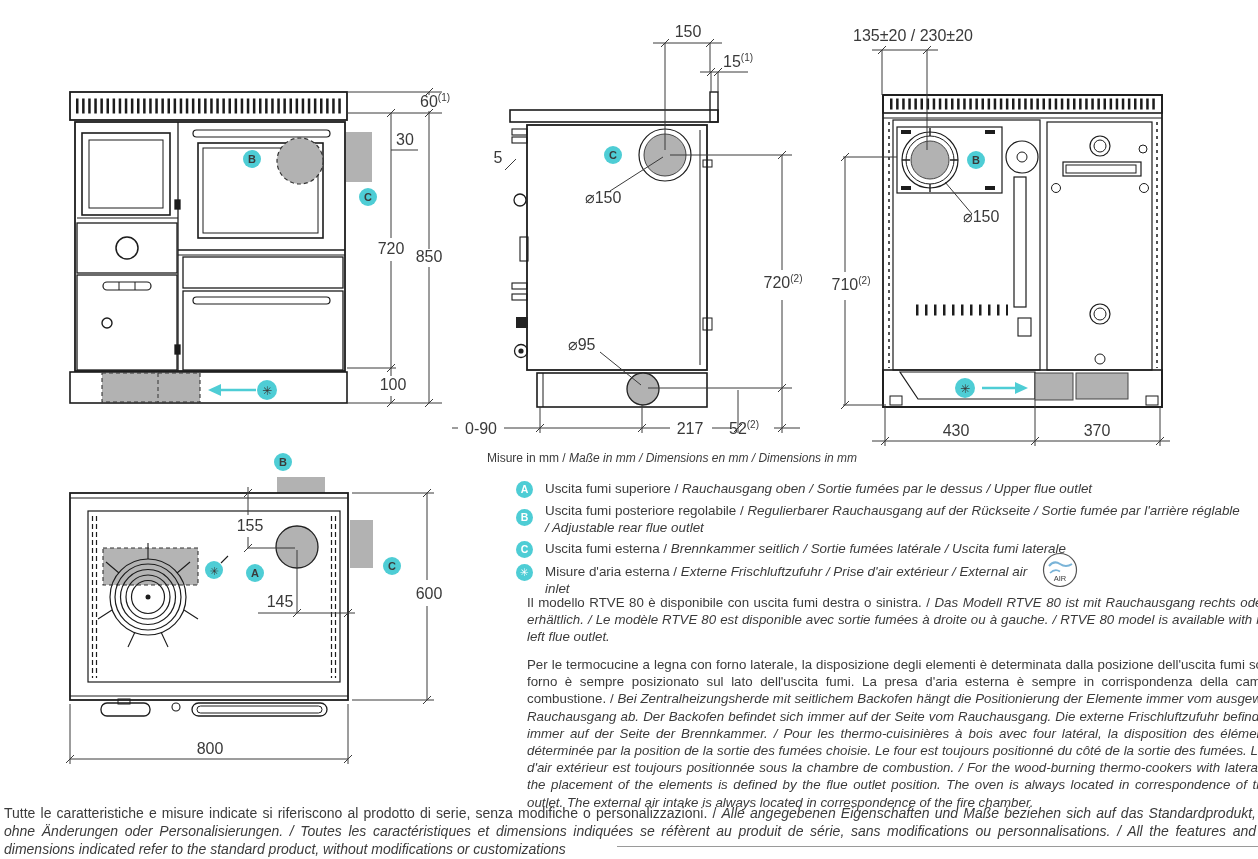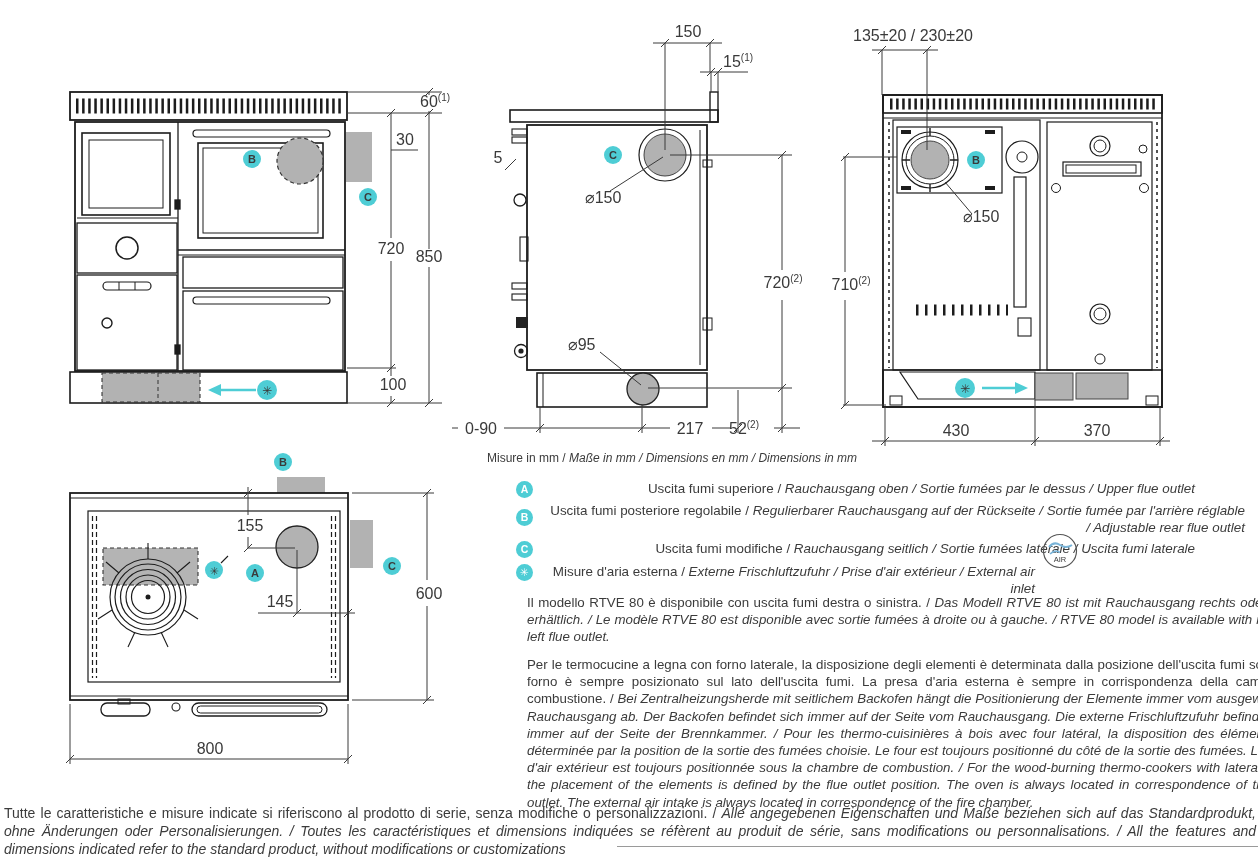--- a/index.html
+++ b/index.html
@@ -4,25 +4,25 @@
 <style>
   html,body{margin:0;padding:0;background:#ffffff;}
   #page{position:relative;width:1258px;height:859px;background:#fff;overflow:hidden;
         font-family:"Liberation Sans","DejaVu Sans",sans-serif;color:#3b3b3b;}
   svg text{font-family:"Liberation Sans","DejaVu Sans",sans-serif;fill:#3a3a3a;}
   .abs{position:absolute;}
   .note{left:487px;top:451px;font-size:12px;}
   .it{font-style:italic;}
   .badge{position:absolute;width:17px;height:17px;border-radius:50%;background:#4ecdd5;
          color:#fff;font-size:10.5px;font-weight:bold;line-height:17px;text-align:center;}
-  .legend-text{position:absolute;font-size:13.4px;line-height:16.8px;text-align:right;}
+  .legend-text{position:absolute;font-size:13.4px;line-height:16.8px;}
   .para{position:absolute;left:487px;width:771px;font-size:13.3px;line-height:17.2px;text-align:justify;margin-left:40px;}
   .footer{position:absolute;left:4px;width:1252px;font-size:14px;line-height:18px;text-align:justify;}
   .rule{position:absolute;left:617px;top:846px;width:641px;height:1px;background:#9a9a9a;}
-  .air-icon{position:absolute;left:1041px;top:532px;}
+  .air-icon{position:absolute;left:1041px;top:551px;}
 </style>
 </head>
 <body>
 
 <div id="page">
 
 <svg width="1258" height="859" viewBox="0 0 1258 859" class="abs" style="left:0;top:0">
 
   <g stroke="#1c1c1c" fill="none" stroke-width="1.3">
     <rect x="70" y="92" width="277" height="28" stroke-width="1.8"></rect>
@@ -300,21 +300,21 @@
 
 <div class="abs note"><span>Misure in mm / </span><span class="it">Maße in mm / Dimensions en mm / Dimensions in mm</span></div>
 
 <span class="badge" style="left:516px;top:481px">A</span>
 <div class="legend-text" style="left:545px;top:481px;width:650px"><span>Uscita fumi superiore / </span><span class="it">Rauchausgang oben  / Sortie fumées par le dessus / Upper flue outlet</span></div>
 
 <span class="badge" style="left:516px;top:509px">B</span>
 <div class="legend-text" style="left:545px;top:503px;width:700px"><span>Uscita fumi posteriore regolabile /  </span><span class="it">Regulierbarer Rauchausgang auf der Rückseite / Sortie fumée par l'arrière réglable / Adjustable rear flue outlet</span></div>
 
 <span class="badge" style="left:516px;top:541px">C</span>
-<div class="legend-text" style="left:545px;top:541px;width:650px"><span>Uscita fumi modifiche / </span><span class="it">Rauchausgang seitlich  / Sortie fumées latérale / Uscita fumi laterale</span></div>
+<div class="legend-text" style="left:545px;top:541px;width:650px"><span>Uscita fumi esterna / </span><span class="it">Brennkammer seitlich  / Sortie fumées latérale / Uscita fumi laterale</span></div>
 
 <span class="badge" style="left:516px;top:564px">✳</span>
 <div class="legend-text" style="left:545px;top:564px;width:490px"><span>Misure d'aria esterna / </span><span class="it">Externe Frischluftzufuhr / Prise d'air extérieur / External air inlet</span></div>
 
 <div class="air-icon">
   <svg width="38" height="38" viewBox="0 0 38 38">
     <circle cx="19" cy="19" r="16.5" fill="none" stroke="#555" stroke-width="1.2"></circle>
     <path d="M8,15 q5,-6 11,-2 q6,4 12,0" fill="none" stroke="#7ab4d8" stroke-width="2"></path>
     <path d="M9,22 q5,-5 10,-1.5" fill="none" stroke="#7ab4d8" stroke-width="1.6"></path>
     <text x="19" y="30" font-size="7.5" text-anchor="middle" fill="#8a8a8a">AIR</text>

